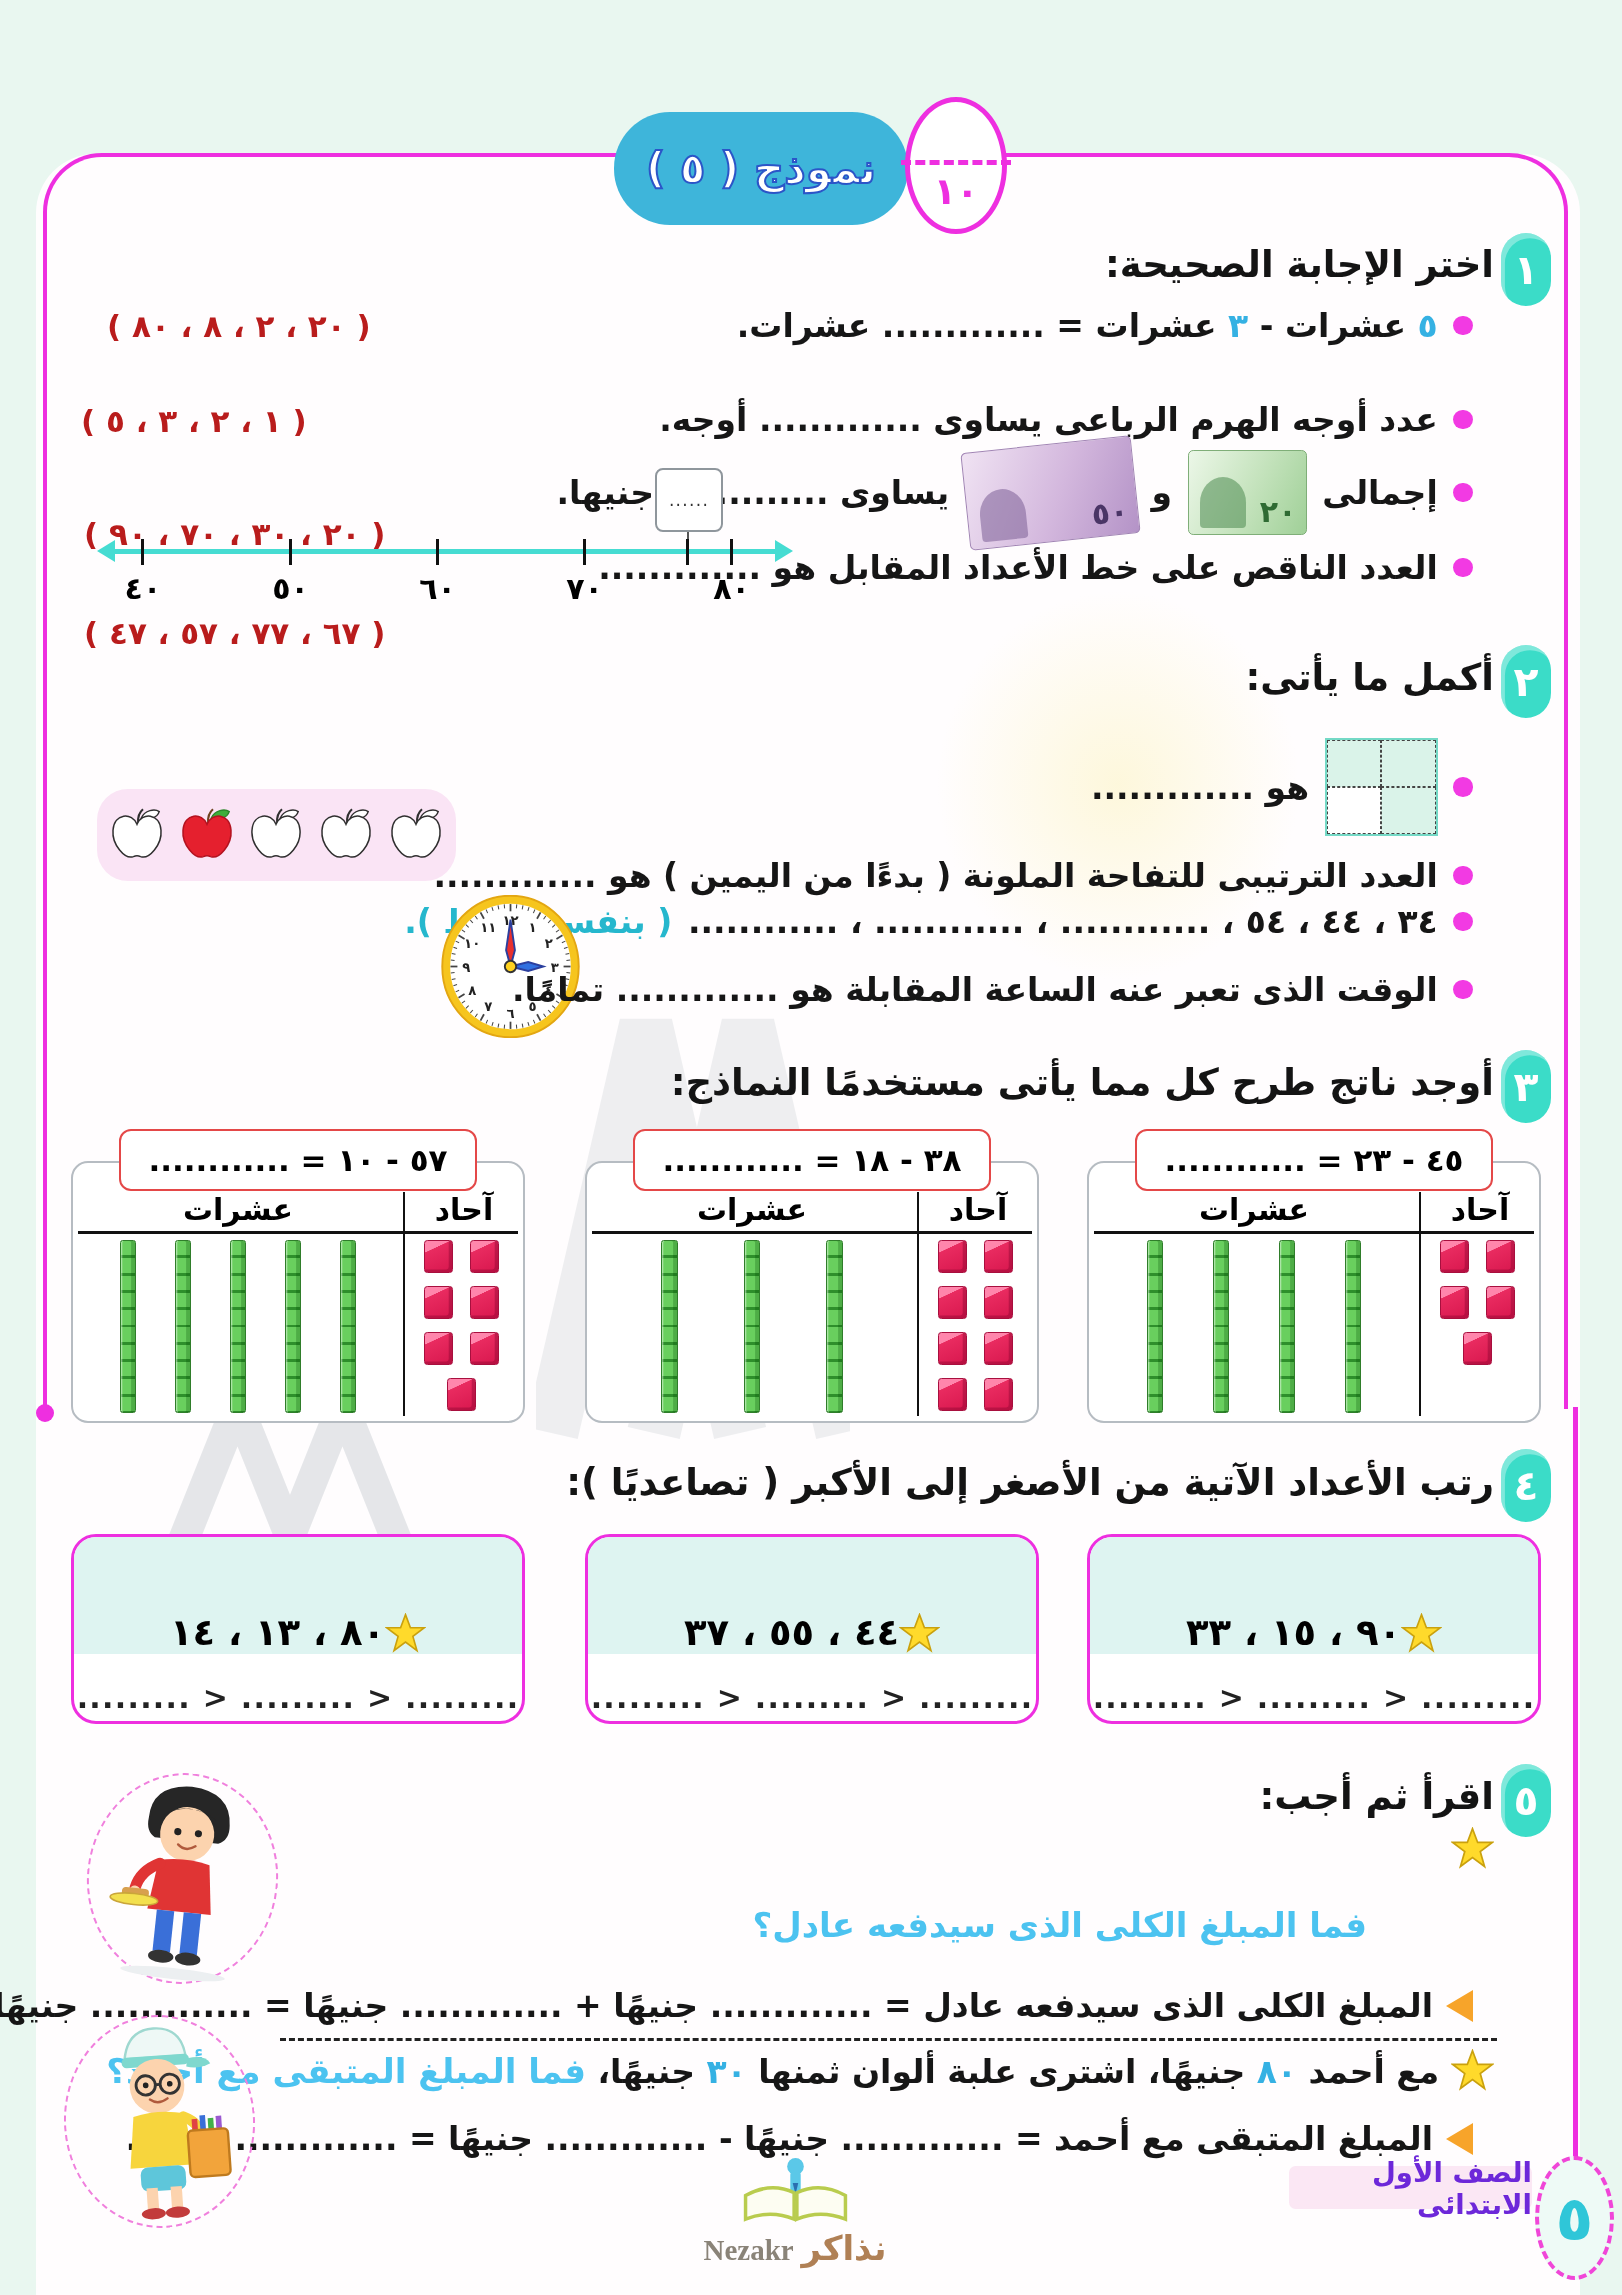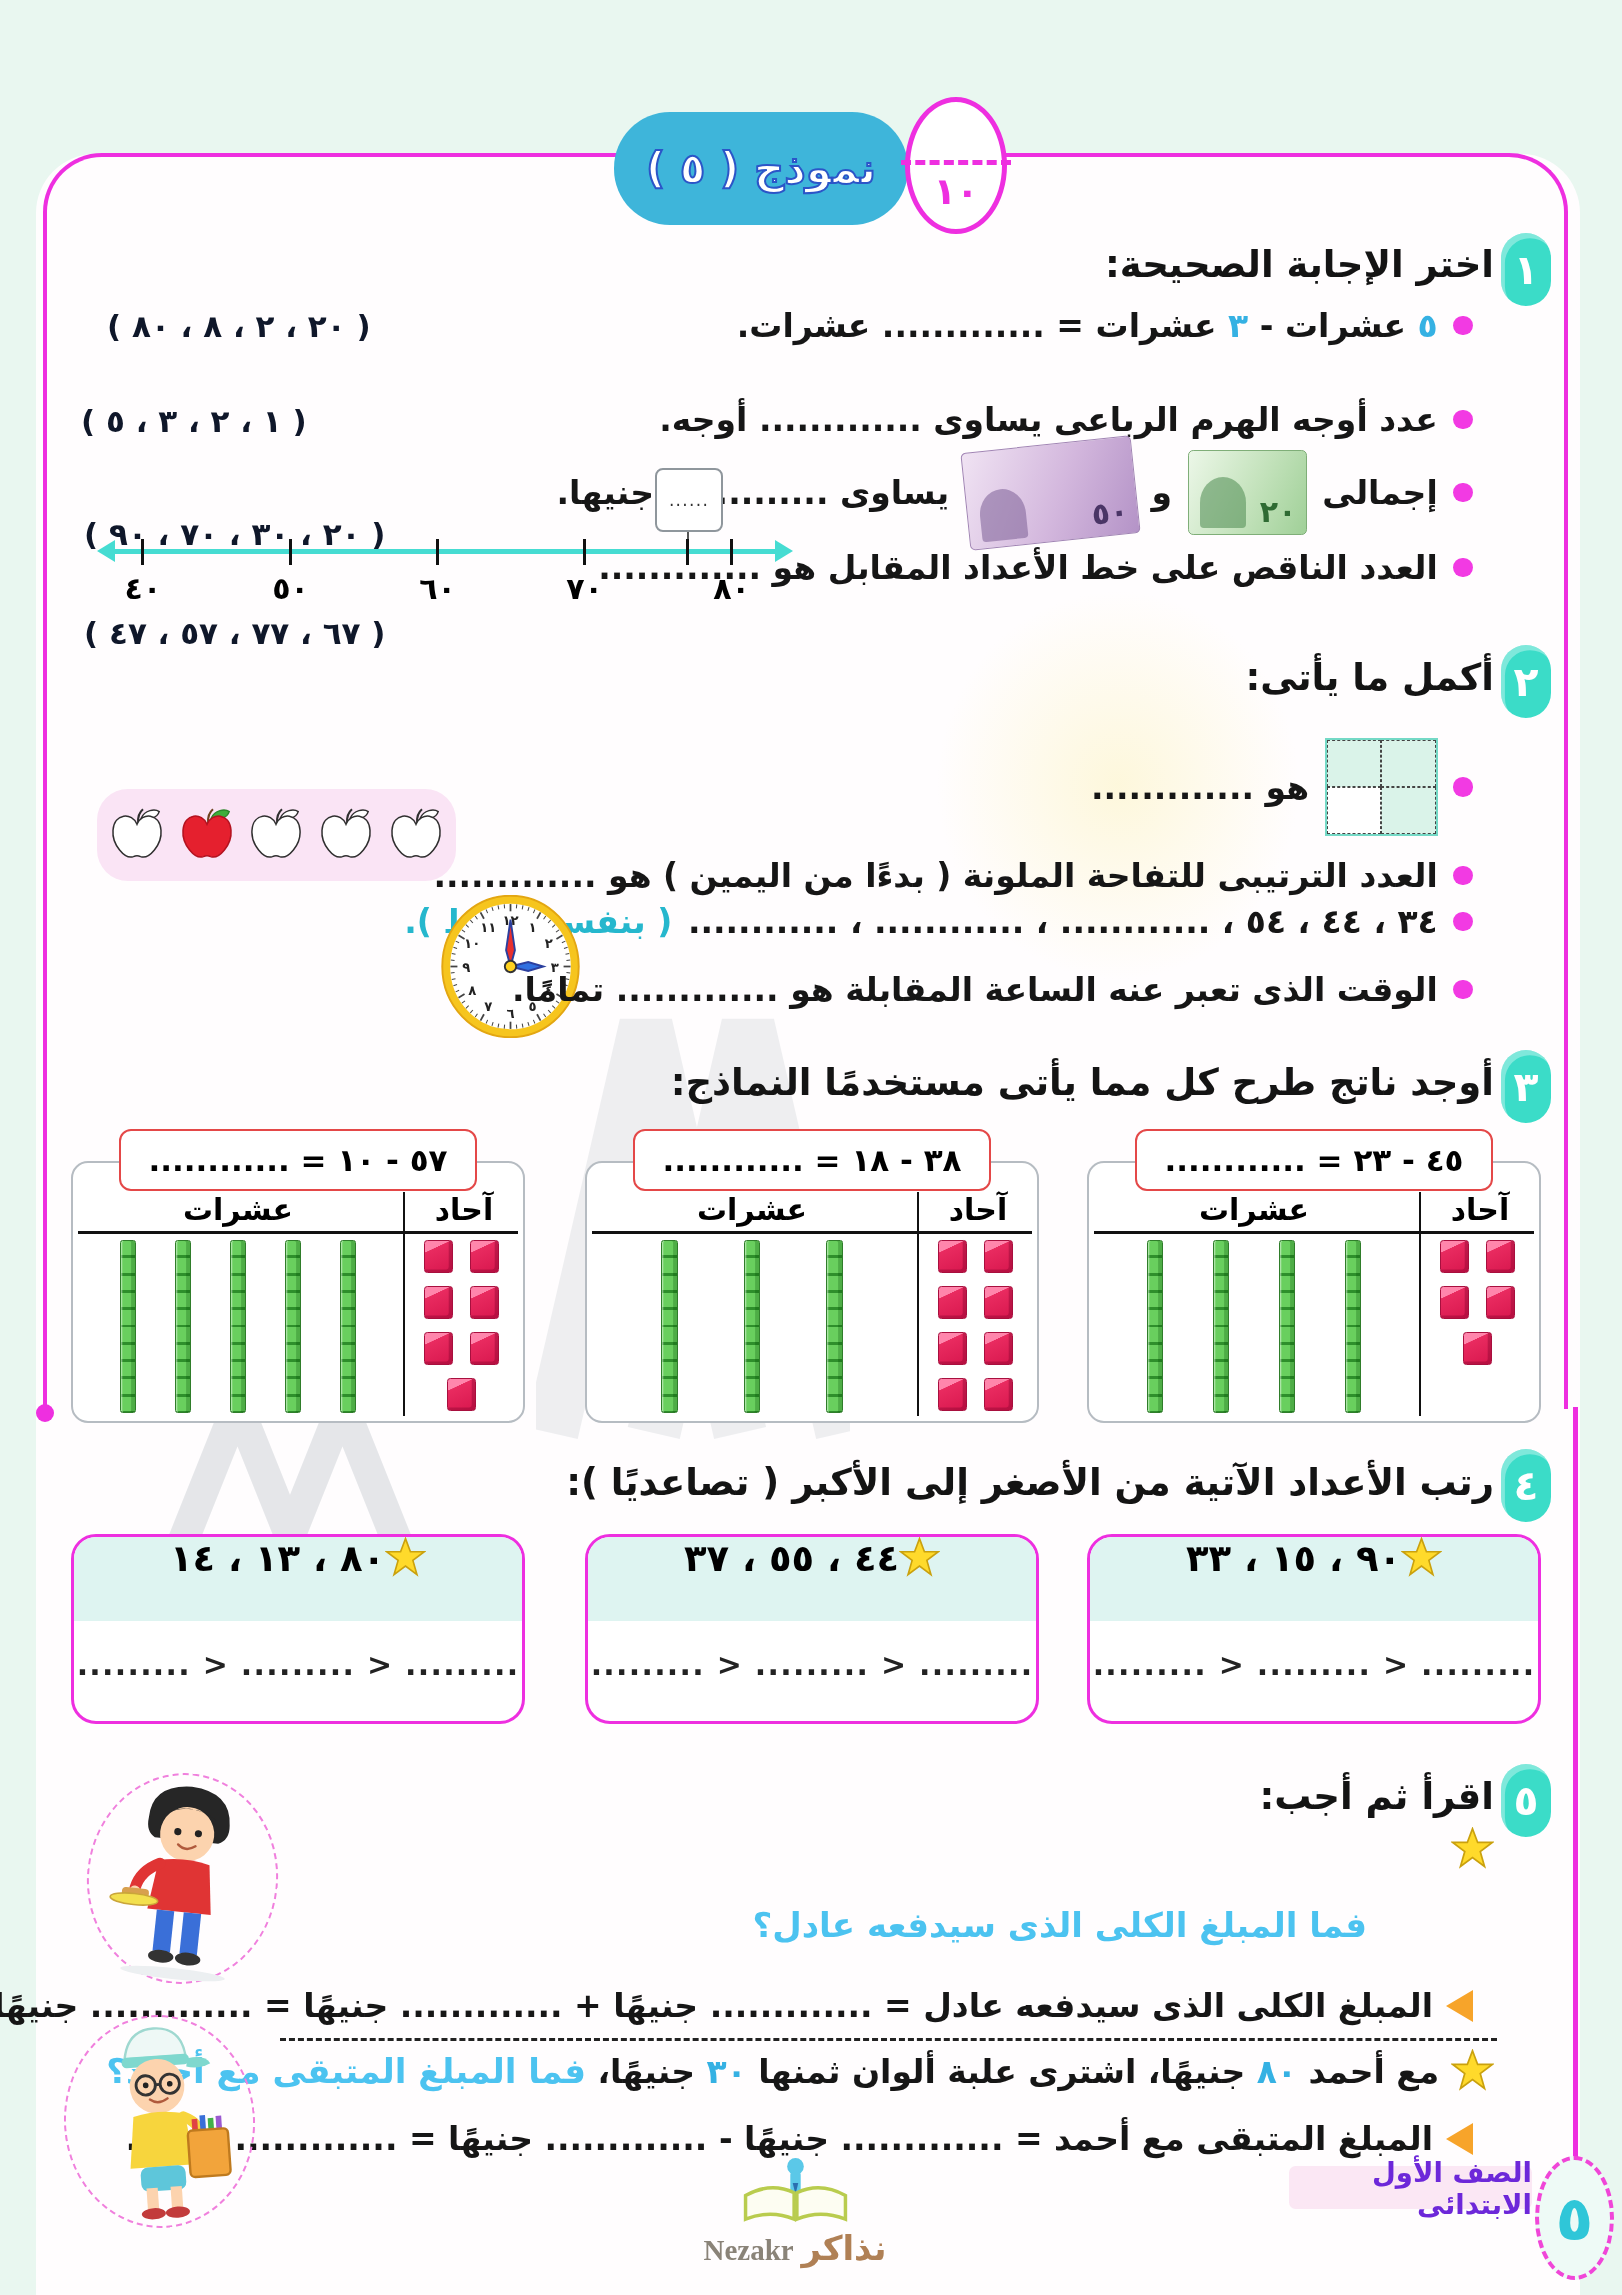--- a/index.html
+++ b/index.html
@@ -24,21 +24,21 @@
   .score-dash{position:absolute;left:-9.2px;right:-9.2px;top:58px;border-top:5.9px dashed var(--magenta)}
   .score-num{position:absolute;left:0;right:0;top:68px;text-align:center;font-size:37px;font-weight:700;color:var(--magenta)}
   
   .badge{position:absolute;left:1502px;width:50px;height:73px;background:var(--badge);border-radius:26px;display:flex;align-items:center;justify-content:center;color:#fff;font-size:41px;font-weight:800;z-index:2;box-shadow:inset 3.9px 5.2px 0 rgba(255,255,255,.35)}
   .h{position:absolute;right:128px;font-size:37px;font-weight:800;color:#141414;white-space:nowrap;z-index:2}
   
   .row{position:absolute;right:149px;display:flex;align-items:center;gap:15.7px;white-space:nowrap;font-size:33px;font-weight:700;color:#161616;z-index:2}
   .bullet{width:19.6px;height:19.6px;border-radius:50%;background:#f23ae3;flex:none}
   .cy{color:var(--cyan)}
   .tealtxt{color:#26b7cd}
-  .choices{position:absolute;font-size:31px;font-weight:700;color:#0f172a;white-space:nowrap;z-index:2}
+  .choices{position:absolute;font-size:31px;font-weight:700;color:#b91c1c;white-space:nowrap;z-index:2}
   
   .numline{position:absolute;left:98px;top:468px;width:707px;height:193px;z-index:2;direction:ltr}
   .nl-line{position:absolute;left:17px;top:81px;width:661px;height:4.6px;background:var(--teal)}
   .nl-arrow{position:absolute;top:72px;width:0;height:0;border-top:11px solid transparent;border-bottom:11px solid transparent}
   .nl-arrow.l{left:0;border-right:18.3px solid var(--teal)}
   .nl-arrow.r{left:678px;border-left:18.3px solid var(--teal)}
   .nl-tick{position:absolute;top:71px;width:2.6px;height:26px;background:#111}
   .nl-label{position:absolute;top:103px;width:59px;text-align:center;font-size:30px;font-weight:700}
   .nl-box{position:absolute;left:558px;top:0;width:68px;height:64px;background:#fff;border:2px solid #8f969c;border-radius:7.9px;display:flex;align-items:center;justify-content:center;font-size:17px;letter-spacing:1.3px;color:#333}
   .nl-conn{position:absolute;left:590px;top:64px;width:2px;height:9.2px;background:#555}
@@ -75,21 +75,21 @@
   .tens-h{position:absolute;left:0;right:120px;top:29px;text-align:center;font-size:30px;font-weight:800}
   .card-vline{position:absolute;top:29px;bottom:5.2px;right:118px;width:2px;background:#111}
   .card-hline{position:absolute;top:68px;left:5.2px;right:5.2px;height:2.6px;background:#111}
   .tens-area{position:absolute;top:77px;left:7.9px;right:128px;bottom:6.5px;display:flex;justify-content:space-evenly;align-items:flex-start}
   .ones-area{position:absolute;top:77px;right:6.5px;width:111px;bottom:6.5px;display:grid;grid-template-columns:repeat(2,29px);gap:13px 17px;justify-content:center;align-content:start}
   .rod{width:16.4px;height:173px;border-radius:2.6px;border:0.7px solid #2f7d2a;background:repeating-linear-gradient(to bottom,#69cf5e 0 14.4px,#2e8f2b 14.4px 17.3px);box-shadow:inset -3.9px 0 0 rgba(0,70,0,.25),inset 1.3px 0 0 rgba(255,255,255,.45)}
   .cube{width:29px;height:33px;border-radius:3.3px;border:0.7px solid #a80f3e;background:linear-gradient(155deg,#ff86ac 0%,#ff86ac 26%,#e92b60 27%,#d8174e 100%);box-shadow:inset -3.3px -2.6px 0 rgba(120,0,40,.35)}
   .cube:last-child:nth-child(odd){grid-column:1 / -1;justify-self:center}
   
   .obox{position:absolute;top:1534px;width:454px;height:190px;border:3.3px solid var(--magenta);border-radius:25px;background:#fff;overflow:hidden;z-index:2}
-  .obox-top{height:84px;background:#def4f1;display:flex;align-items:flex-start;justify-content:center;font-size:37px;font-weight:800;letter-spacing:2px}
+  .obox-top{height:117px;background:#def4f1;display:flex;align-items:flex-end;justify-content:center;font-size:37px;font-weight:800;letter-spacing:2px}
   .obox-cmp{height:87px;display:flex;align-items:center;justify-content:center;font-size:30px;font-weight:700;direction:ltr;letter-spacing:1.3px;color:#222}
   .star{width:41px;height:41px;flex:none}
   
   .srow{position:absolute;right:128px;display:flex;align-items:center;gap:11.8px;white-space:nowrap;font-size:33px;font-weight:700;color:#161616;z-index:2}
   .starb{width:43px;height:43px;flex:none}
   .blueq{position:absolute;font-size:34px;font-weight:800;color:var(--blueq);white-space:nowrap;z-index:2}
   .arow{position:absolute;right:149px;display:flex;align-items:center;gap:13px;font-size:33px;font-weight:700;white-space:nowrap;color:#161616;z-index:2}
   .amark{width:0;height:0;border-top:16.4px solid transparent;border-bottom:16.4px solid transparent;border-right:27.5px solid #f7a42a;flex:none}
   .divider{position:absolute;left:281px;width:1217px;border-top:3.9px dashed #222;z-index:2}
   

